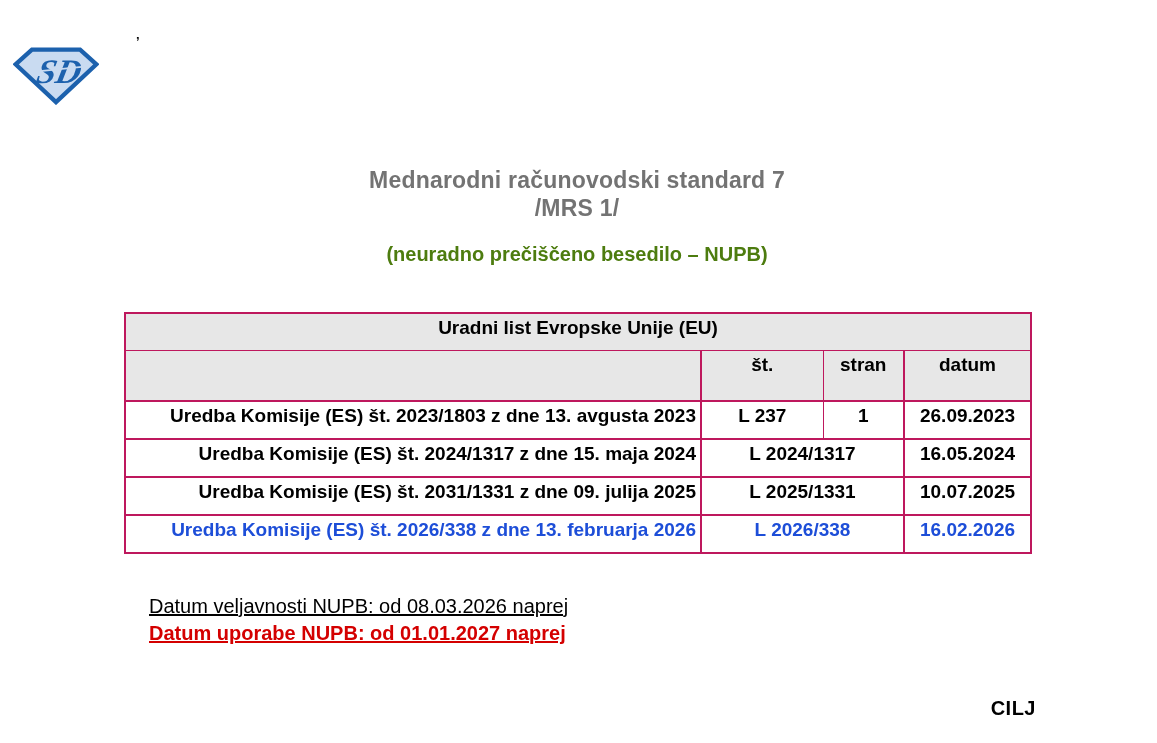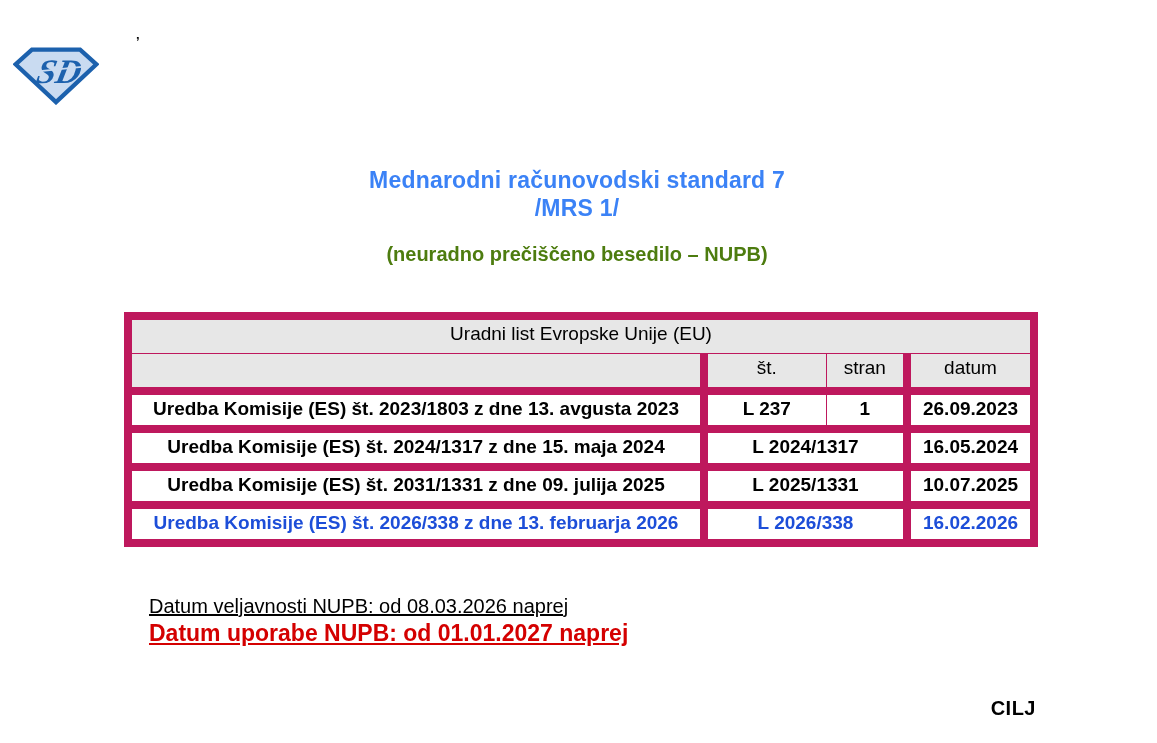--- a/index.html
+++ b/index.html
@@ -22,77 +22,77 @@
     position: absolute; left: 136px; top: 34px;
     font-size: 13px; color: #000; font-weight: bold;
   }
 
   
   .title-block {
     position: absolute; left: 124px; top: 166px; width: 906px;
     text-align: center;
   }
   .title-line {
-    font-size: 23px; font-weight: bold; line-height: 28px; color: #3b82f6;
+    font-size: 23px; font-weight: bold; line-height: 28px; color: #737373;
     letter-spacing: 0.2px;
   }
   .title-line sup {
     font-size: 13px; font-weight: bold; vertical-align: super; line-height: 0;
   }
   .subtitle {
     margin-top: 19px;
     font-size: 20px; font-weight: bold; color: #4d7c0f; line-height: 26px;
   }
 
   
   table.journal {
     position: absolute; left: 124px; top: 312px;
     width: 906px; border-collapse: collapse; table-layout: fixed;
   }
   table.journal td, table.journal th {
-    border: 8px solid #be185d;
+    border: 2px solid #be185d;
     vertical-align: top;
     font-size: 19px;
     padding: 3px 4px 0 4px;
-    overflow: hidden; white-space: nowrap;
+    overflow: hidden; white-space: nowrap; font-weight: bold;
   }
   tr.caption-row { height: 37px; }
-  tr.header-row { height: 38px; }
+  tr.header-row { height: 51px; }
   tr.data-row   { height: 38px; }
 
   .caption-cell {
     background: #e7e7e7; text-align: center; font-weight: normal;
     border-bottom-width: 1px !important;
   }
   .header-row th {
     background: #e7e7e7; text-align: center; font-weight: normal;
     border-top-width: 1px !important;
   }
   th.th-number { border-right-width: 1px !important; }
   th.th-page   { border-left-width: 1px !important; }
 
   .data-row td { font-weight: bold; }
-  td.desc-cell { text-align: center; padding-left: 9px; margin-top: 6px; }
+  td.desc-cell { text-align: right; padding-left: 9px; margin-top: 6px; }
   td.num-cell  { text-align: center; }
 
   tr.thin-below td { border-bottom-width: 1px !important; }
   tr.thin-above td { border-top-width: 1px !important; }
   td.thin-right { border-right-width: 1px !important; }
   td.thin-left  { border-left-width: 1px !important; }
 
   tr.row-red td { color: #1d4ed8; }
 
   
   .notes { position: absolute; left: 149px; top: 593px; }
   .note-validity {
     font-size: 20px; color: #000000; text-decoration: underline;
     line-height: 27px; font-weight: normal;
   }
   .note-application {
-    font-size: 23px; color: #d40000; font-weight: bold;
+    font-size: 20px; color: #d40000; font-weight: bold;
     text-decoration: underline; line-height: 27px;
   }
 
   
   .section-heading {
     position: absolute; left: 130px; top: 697px; width: 906px;
     text-align: right; font-size: 20px; font-weight: bold; color: #000;
     letter-spacing: 0.5px;
   }
 </style>

